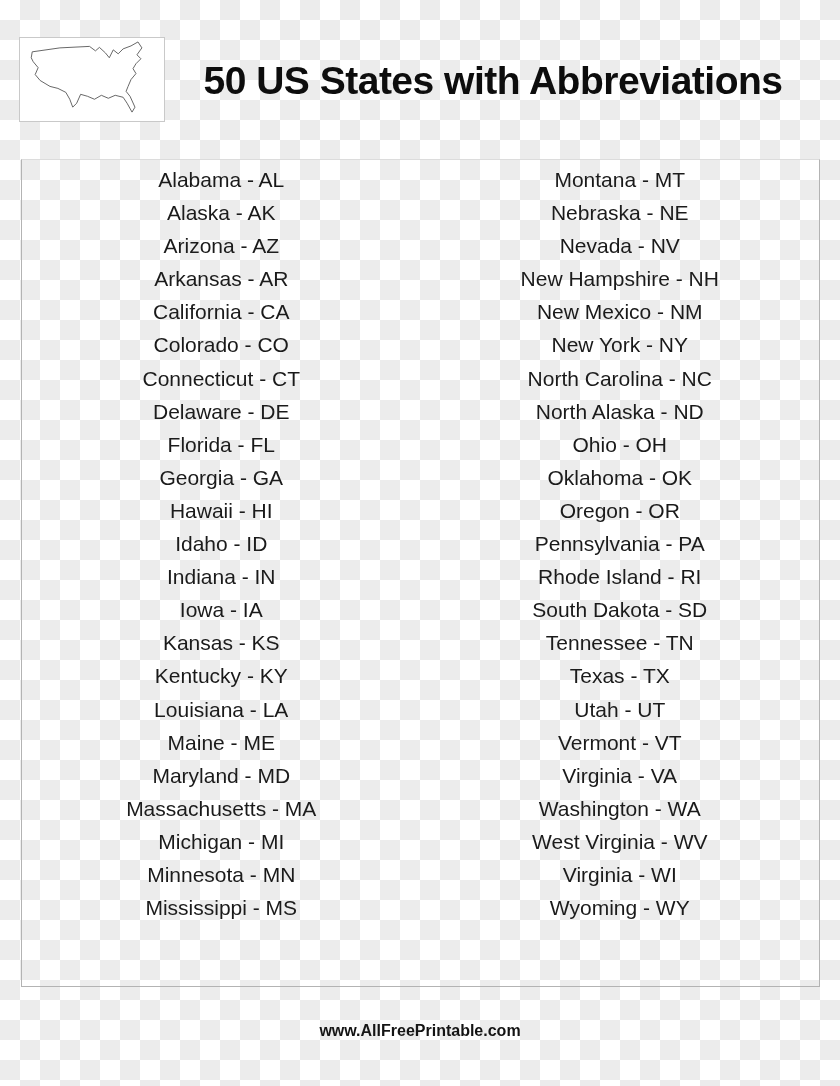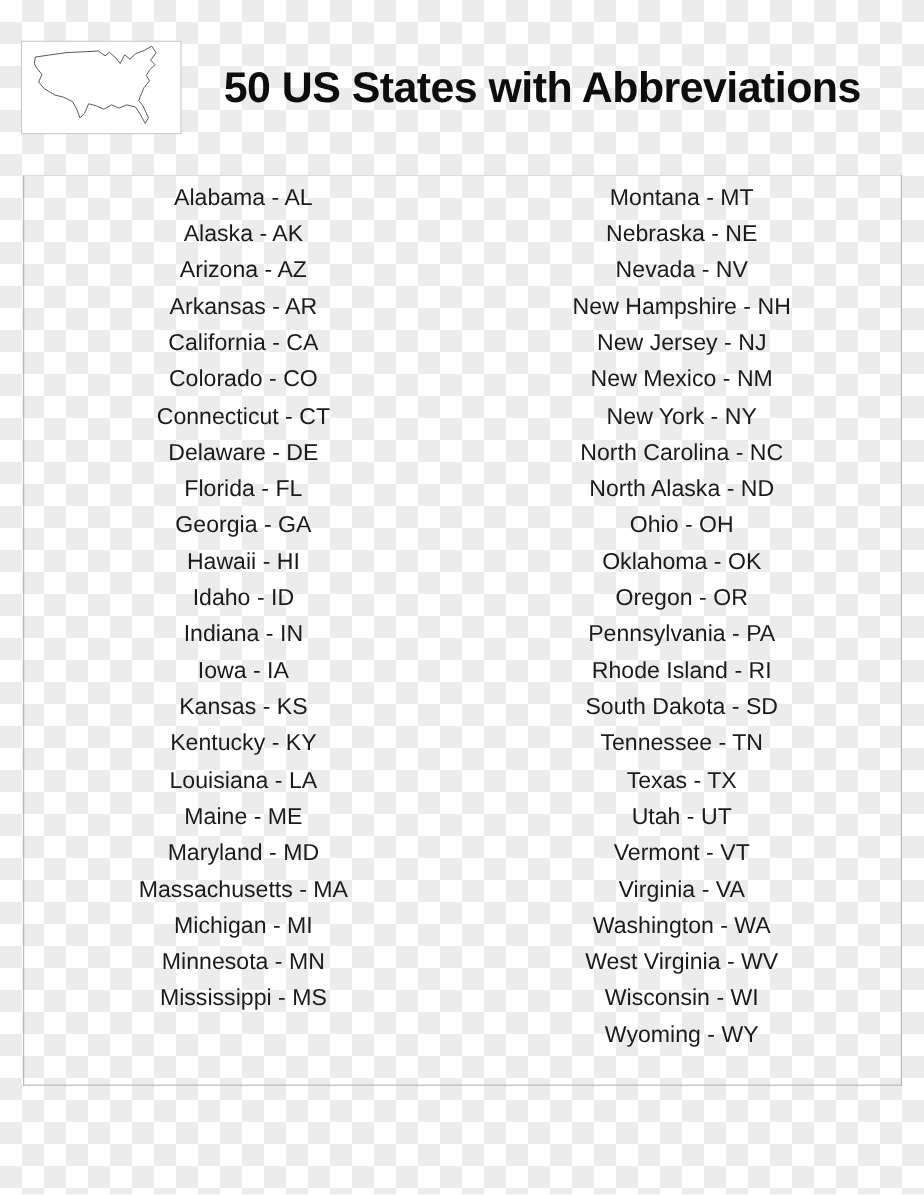--- a/index.html
+++ b/index.html
@@ -142,37 +142,37 @@
         <div class="row">Massachusetts - MA</div>
         <div class="row">Michigan - MI</div>
         <div class="row">Minnesota - MN</div>
         <div class="row">Mississippi - MS</div>
       </div>
     <div class="states-col">
         <div class="row">Montana - MT</div>
         <div class="row">Nebraska - NE</div>
         <div class="row">Nevada - NV</div>
         <div class="row">New Hampshire - NH</div>
-        <div class="row">New Jersey - NJ</div>
         <div class="row">New Mexico - NM</div>
         <div class="row">New York - NY</div>
         <div class="row">North Carolina - NC</div>
         <div class="row">North Alaska - ND</div>
         <div class="row">Ohio - OH</div>
         <div class="row">Oklahoma - OK</div>
         <div class="row">Oregon - OR</div>
         <div class="row">Pennsylvania - PA</div>
         <div class="row">Rhode Island - RI</div>
         <div class="row">South Dakota - SD</div>
         <div class="row">Tennessee - TN</div>
         <div class="row">Texas - TX</div>
         <div class="row">Utah - UT</div>
         <div class="row">Vermont - VT</div>
         <div class="row">Virginia - VA</div>
         <div class="row">Washington - WA</div>
         <div class="row">West Virginia - WV</div>
-        <div class="row">Wisconsin - WI</div>
+        <div class="row">Virginia - WI</div>
         <div class="row">Wyoming - WY</div>
       </div>
   </div>
 
+  <div class="footer-url">www.AllFreePrintable.com</div>
 
 </div>
 
 </body></html>

